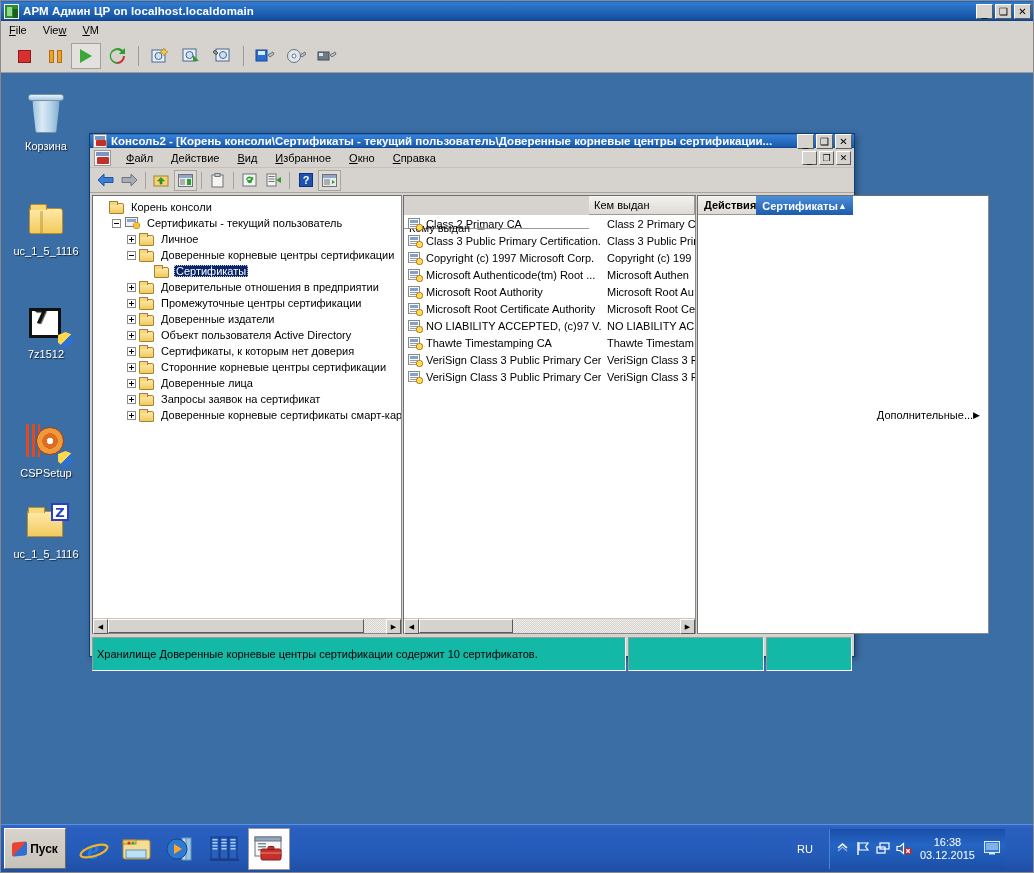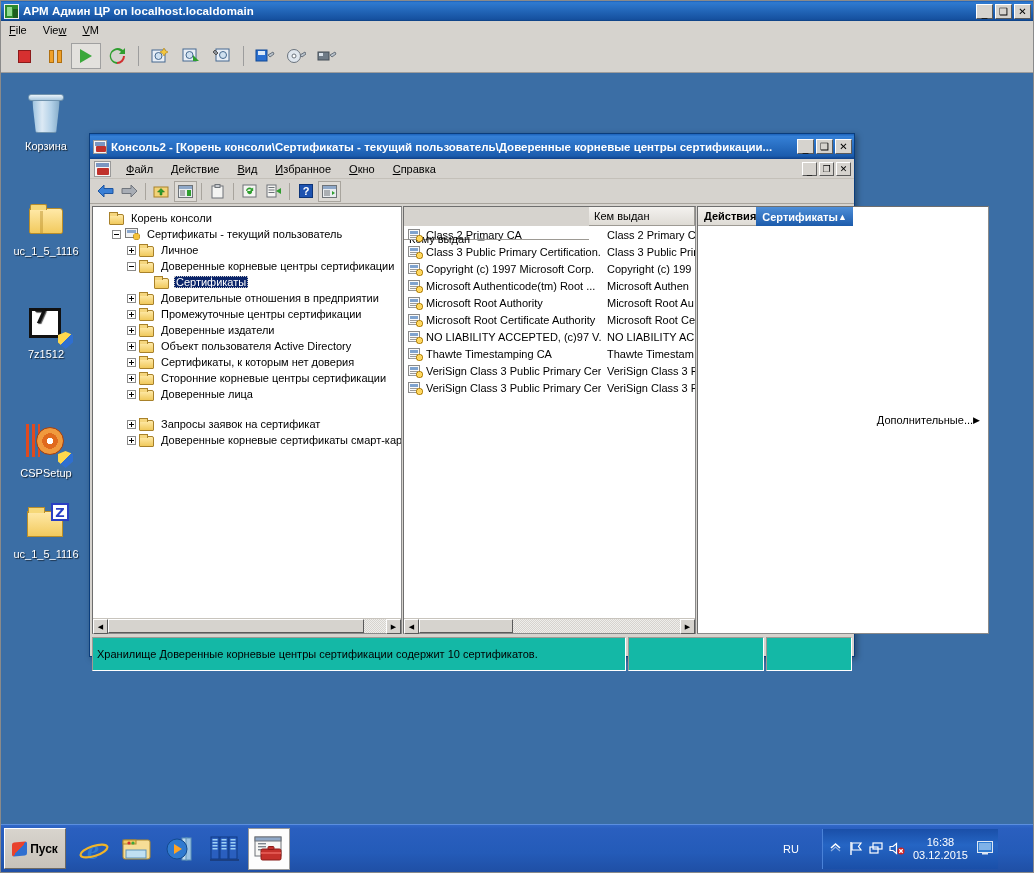--- a/index.html
+++ b/index.html
@@ -195,21 +195,21 @@
   
   .mmc {
     position: absolute; left: 88px; top: 60px;
     width: 766px; height: 524px;
     background: #d6d3ce;
     border: 1px solid #0a3d7c;
     display: flex; flex-direction: column;
     box-shadow: 2px 2px 6px rgba(0,0,0,.35);
   }
   .mmc-titlebar {
-    height: 25px; display: flex; align-items: center;
+    height: 14px; display: flex; align-items: center;
     padding: 0 2px 0 3px;
     background: linear-gradient(to bottom,#1c62ba 0%,#3580d6 10%,#1b5cae 88%,#0f4088 100%);
     color: #fff;
   }
   .mmc-title-icon {
     width: 14px; height: 14px; flex: none; margin-right: 4px;
     background: #f5f5f5; border: 1px solid #999; position: relative;
   }
   .mmc-title-icon::before {
     content: ""; position: absolute; left: 1px; top: 1px; right: 1px; height: 4px;
@@ -447,21 +447,21 @@
 
   .tray {
     margin-left: auto; display: flex; align-items: center;
     padding-right: 20px; gap: 0;
   }
   .tray-lang { color: #fff; font-size: 11px; padding: 0 8px 0 4px; }
   .tray-box {
     display: flex; align-items: center; gap: 5px;
     background: linear-gradient(to bottom,#1a4fa8,#2565c4 40%,#1a4fa8);
     border-left: 1px solid #4a82d8;
-    height: 40px; padding: 0 6px; margin: 3px 15px;
+    height: 40px; padding: 0 6px; margin: 3px 8px;
   }
   .tray-ico { width: 15px; height: 15px; position: relative; }
   .tray-clock { color: #fff; font-size: 11px; text-align: center; line-height: 13px; padding: 0 4px; }
 </style>
 </head>
 <body>
 
 <div class="vm-window">
 
   <div class="vm-titlebar">
@@ -785,21 +785,21 @@
                 </span>
                 <span class="tlabel">Сторонние корневые центры сертификации</span>
               </div>
               <div class="tnode" style="padding-left: 30px;">
                 <span class="texp plus"></span>
                 <span class="tfolder">
                   <i></i>
                 </span>
                 <span class="tlabel">Доверенные лица</span>
               </div>
-              <div class="tnode" style="padding-left: 30px; margin-top: 14px;">
+              <div class="tnode" style="padding-left: 30px;">
                 <span class="texp plus"></span>
                 <span class="tfolder">
                   <i></i>
                 </span>
                 <span class="tlabel">Запросы заявок на сертификат</span>
               </div>
               <div class="tnode" style="padding-left: 30px;">
                 <span class="texp plus"></span>
                 <span class="tfolder">
                   <i></i>

